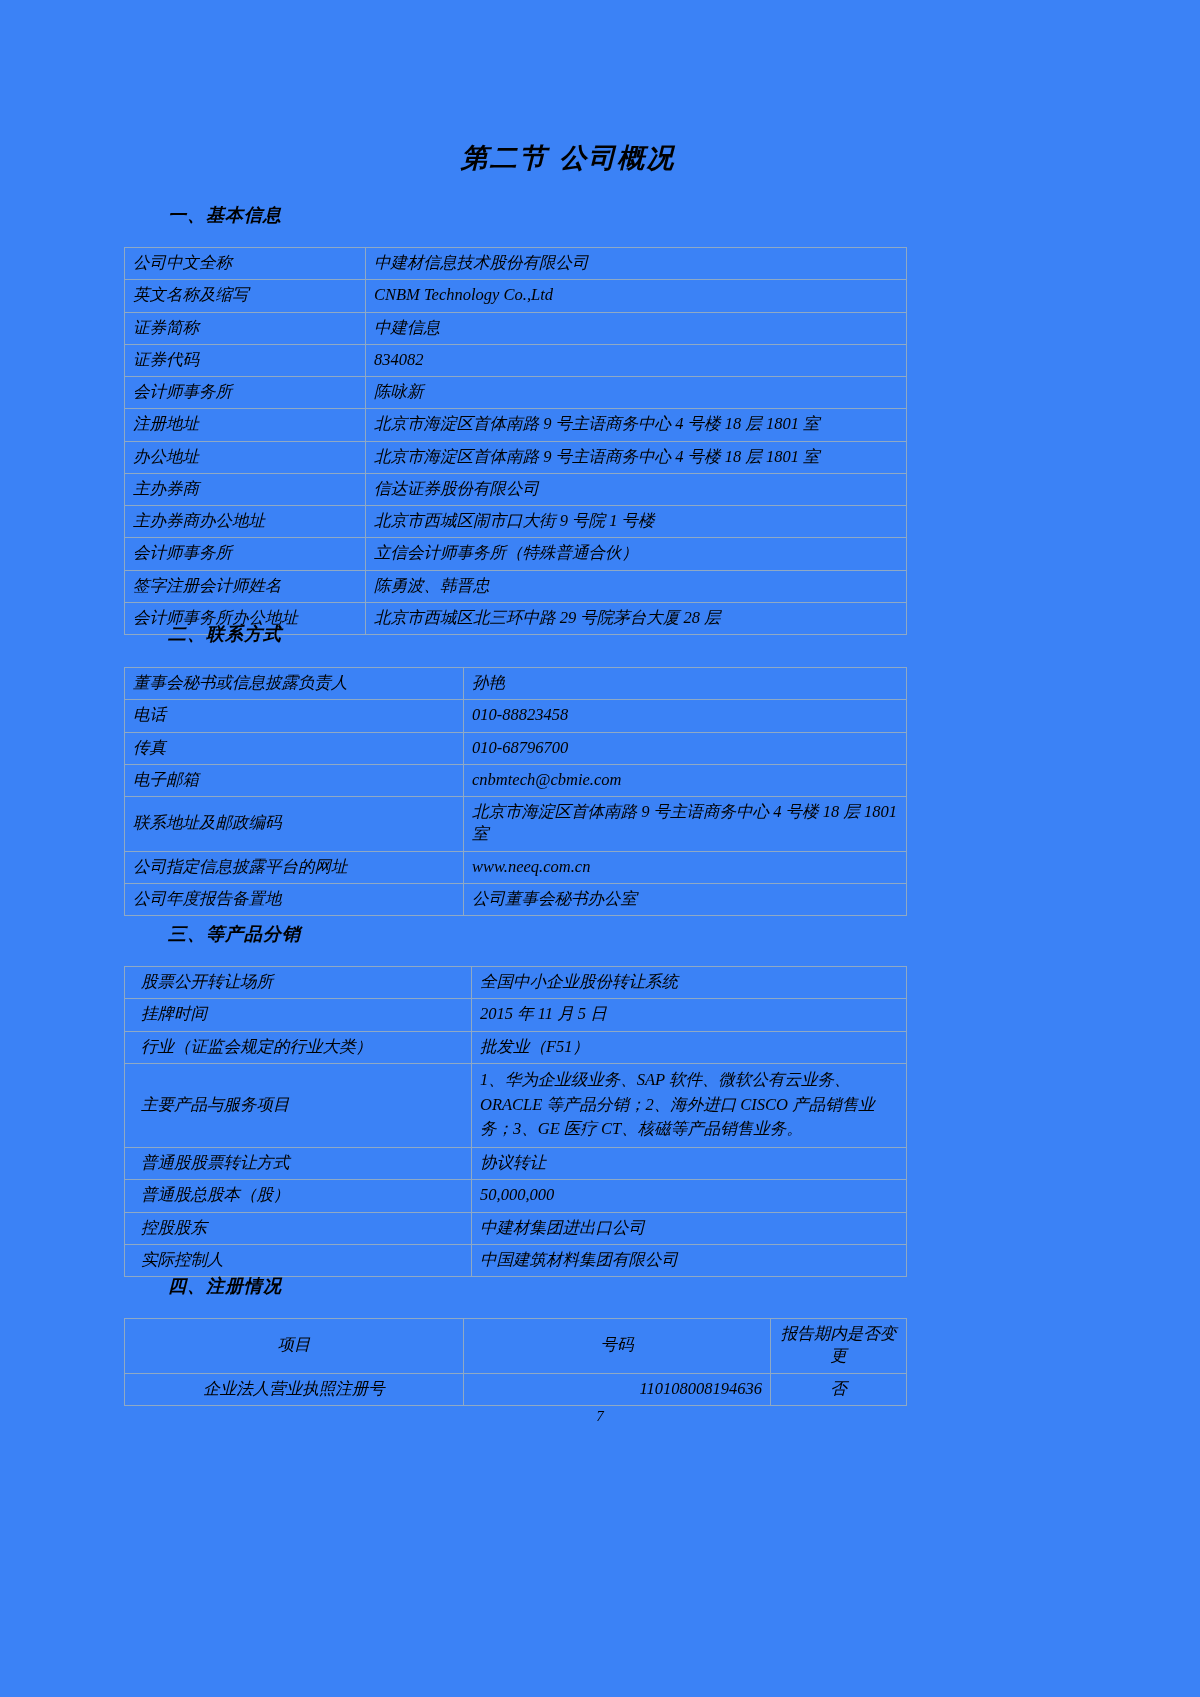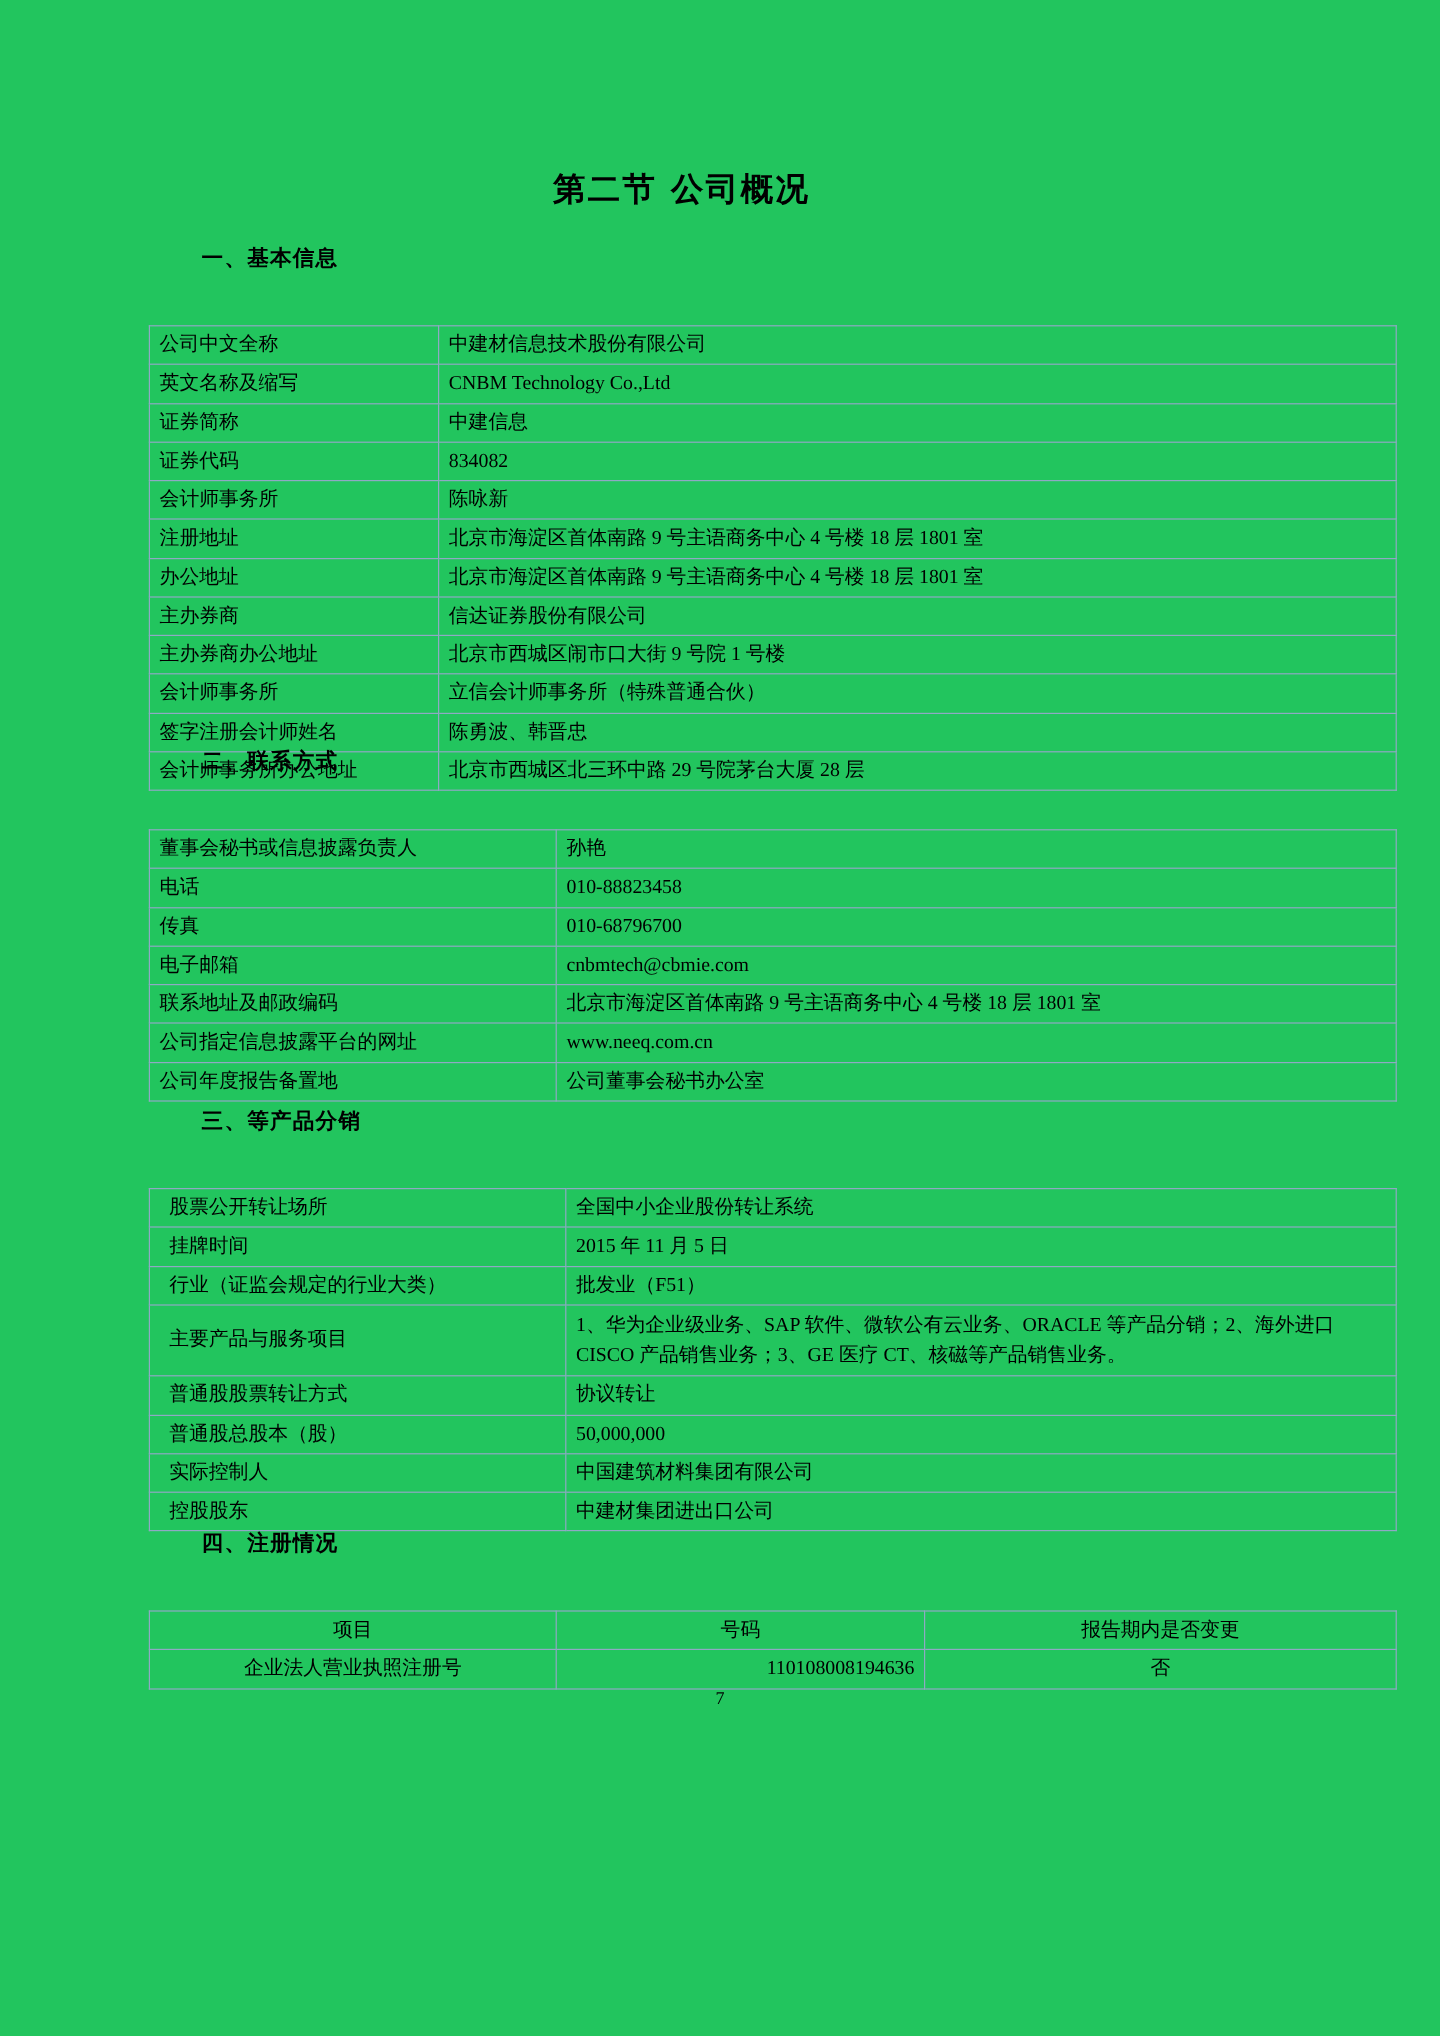--- a/index.html
+++ b/index.html
@@ -3,27 +3,28 @@
 <meta charset="utf-8">
 <style>
   html, body {
     margin: 0;
     padding: 0;
     background: #b8b8b8;
   }
   .page {
     width: 1200px;
     height: 1697px;
-    background: #22c55e;
+    background: #3b82f6;
     position: relative;
     margin: 0 auto;
     box-sizing: border-box;
     font-family: "Liberation Serif", "DejaVu Serif", serif;
     color: #000;
     overflow: hidden;
+    font-style: italic;
   }
   .content {
     position: absolute;
     left: 118px;
     top: 0;
     width: 900px;
   }
   h1.doc-title {
     font-family: "DejaVu Sans", "Liberation Sans", sans-serif;
     font-size: 27px;
@@ -41,25 +42,24 @@
     padding: 0;
     letter-spacing: 1px;
   }
   .sec1 { position: absolute; left: 50px; top: 203px; }
   .sec2 { position: absolute; left: 50px; top: 622px; }
   .sec3 { position: absolute; left: 50px; top: 922px; }
   .sec4 { position: absolute; left: 50px; top: 1274px; }
 
   table.doc-table {
     border-collapse: collapse;
-    width: 1040px;
+    width: 783px;
     font-size: 16.5px;
     line-height: 1.35;
     table-layout: fixed;
-    margin-top: 24px;
   }
   table.doc-table td {
     border: 1px solid #8fa9c4;
     padding: 4px 8px 5px 8px;
     vertical-align: middle;
     height: 22px;
   }
   .t1 { position: absolute; left: 6px; top: 247px; }
   .t2 { position: absolute; left: 6px; top: 667px; }
   .t3 { position: absolute; left: 6px; top: 966px; }
@@ -204,26 +204,26 @@
         </tr>
         <tr>
           <td class="key">普通股股票转让方式</td>
           <td>协议转让</td>
         </tr>
         <tr>
           <td class="key">普通股总股本（股）</td>
           <td>50,000,000</td>
         </tr>
         <tr>
+          <td class="key">控股股东</td>
+          <td>中建材集团进出口公司</td>
+        </tr>
+        <tr>
           <td class="key">实际控制人</td>
           <td>中国建筑材料集团有限公司</td>
-        </tr>
-        <tr>
-          <td class="key">控股股东</td>
-          <td>中建材集团进出口公司</td>
         </tr>
       </tbody>
     </table>
 
     <h2 class="section-head sec4">四、注册情况</h2>
 
     <table class="doc-table t4">
       <tbody>
         <tr>
           <td class="c1">项目</td>

